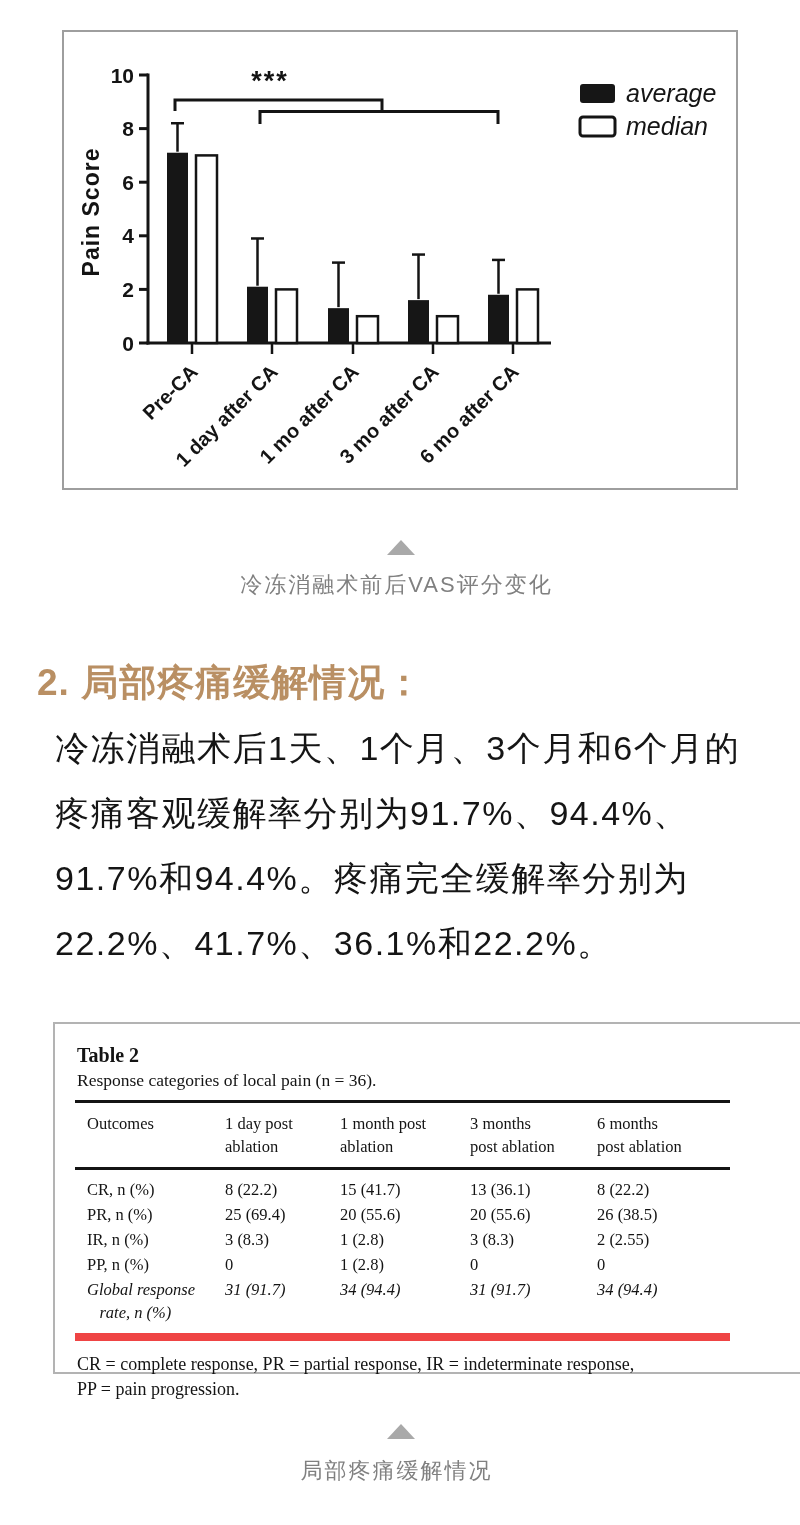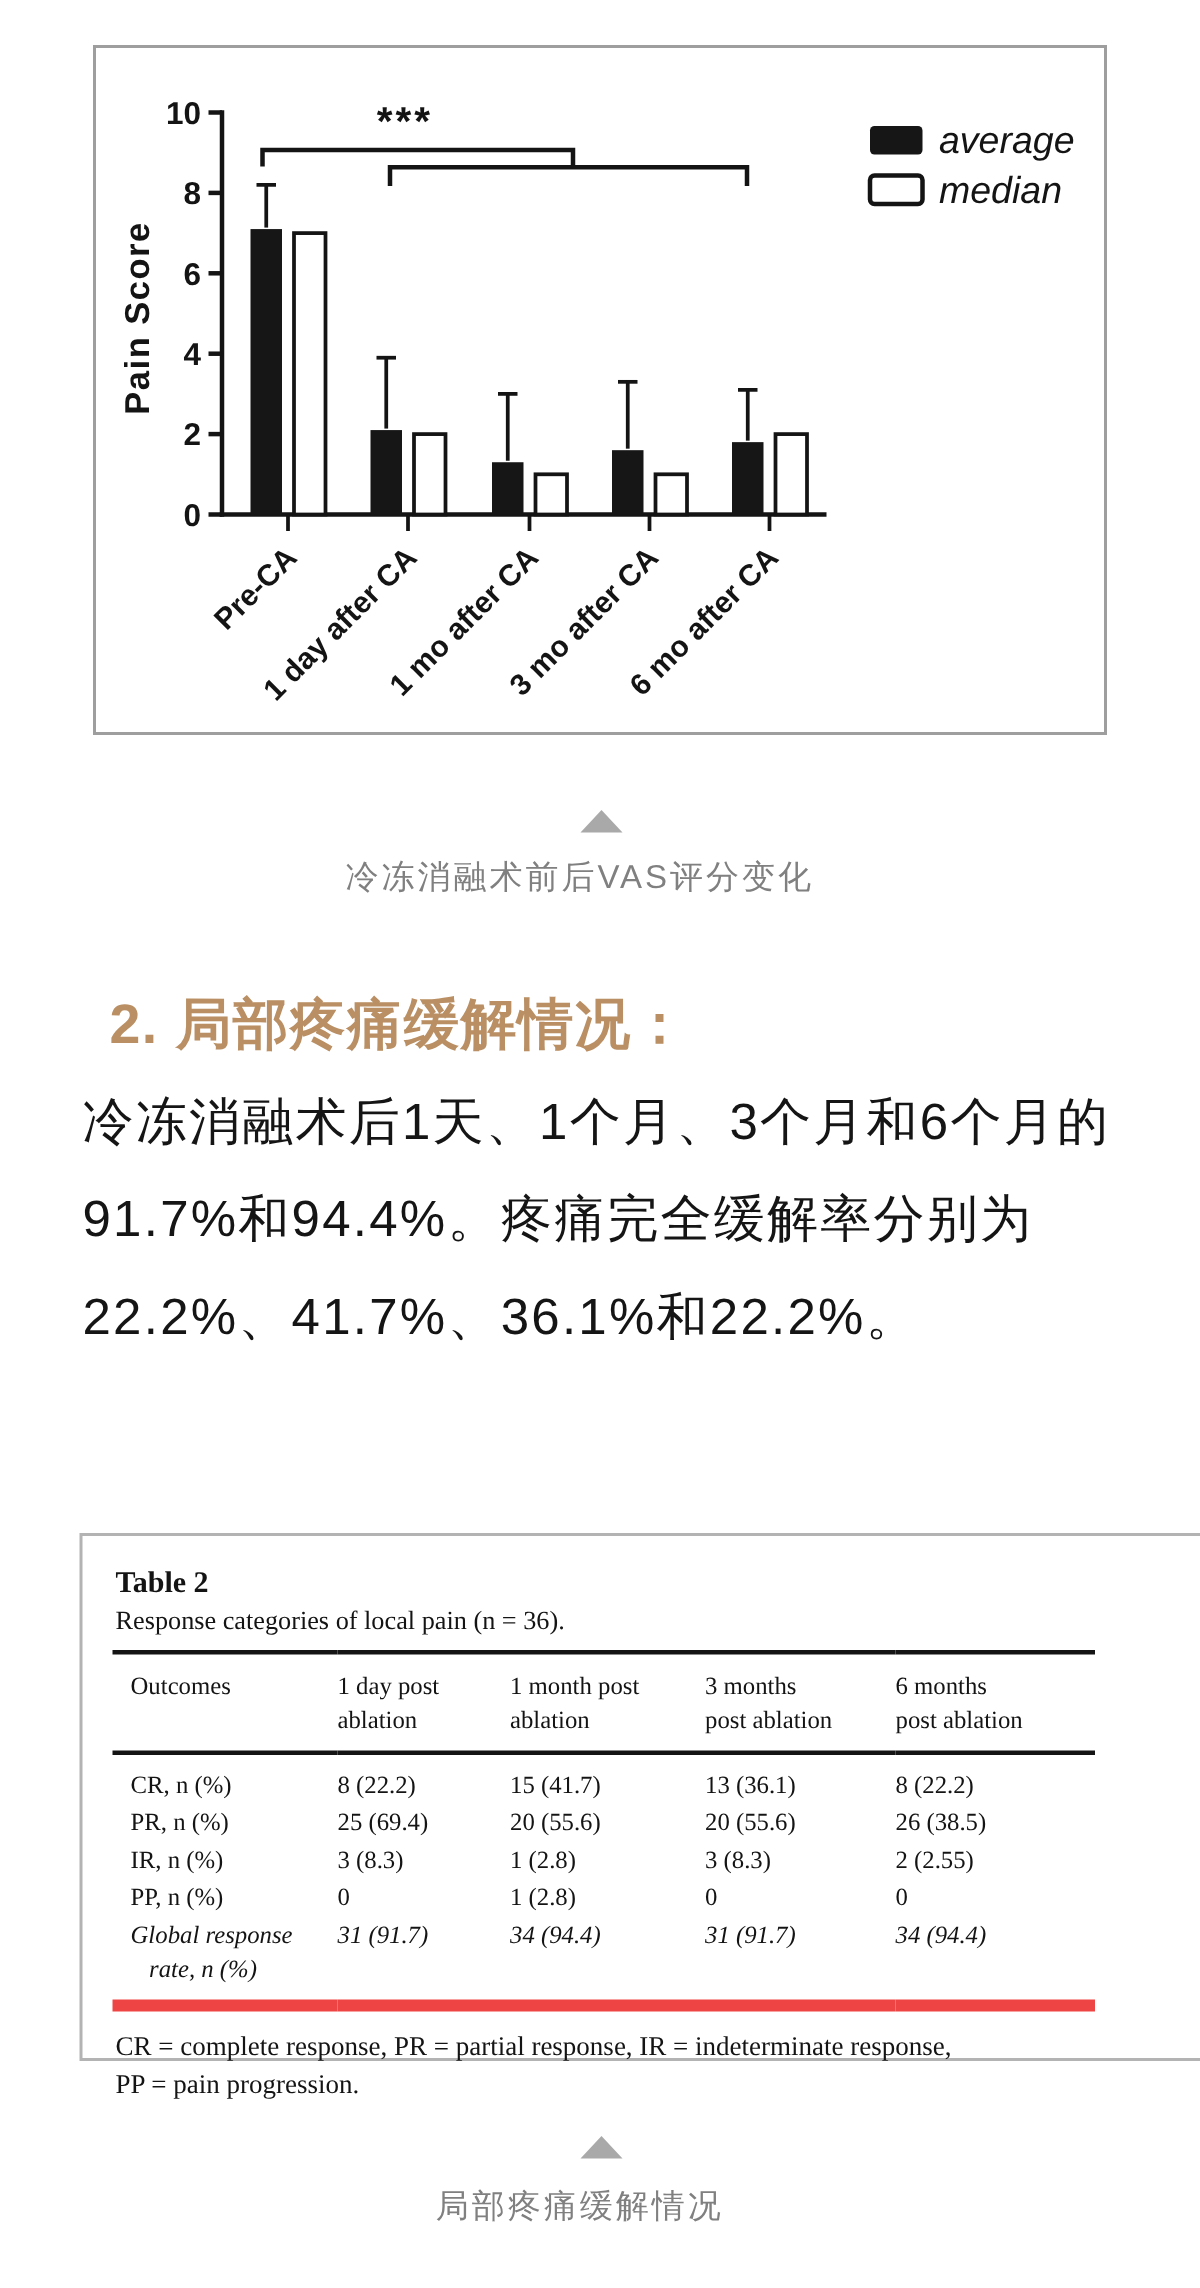--- a/index.html
+++ b/index.html
@@ -6,24 +6,24 @@
   body{width:800px;height:1525px;position:relative;font-family:"Liberation Sans",sans-serif;overflow:hidden;}
 
   .figure-panel{position:absolute;left:62px;top:30px;width:672px;height:456px;background:#fff;border:2px solid #9e9e9e;}
   .figure-panel svg{display:block;}
   .ytick{font:bold 21px "Liberation Sans",sans-serif;fill:#141414;}
   .xlabel{font:bold 20px "Liberation Sans",sans-serif;fill:#141414;}
   .ylabel{font:bold 23px "Liberation Sans",sans-serif;fill:#141414;letter-spacing:1px;}
   .legend-text{font:italic 25px "Liberation Sans",sans-serif;fill:#141414;}
   .sig{font:bold 27px "Liberation Sans",sans-serif;fill:#141414;letter-spacing:2px;}
 
-  .caption{position:absolute;left:2px;width:769px;text-align:center;color:#808080;font-size:22px;letter-spacing:2px;}
+  .caption{position:absolute;left:12px;width:769px;text-align:center;color:#808080;font-size:22px;letter-spacing:2px;}
   .tri{position:absolute;left:387px;width:0;height:0;border-left:14px solid transparent;border-right:14px solid transparent;border-bottom:15px solid #a9a9a9;}
 
-  .section-heading{position:absolute;left:73px;top:658px;font-size:37px;font-weight:bold;letter-spacing:1px;}
+  .section-heading{position:absolute;left:37px;top:658px;font-size:37px;font-weight:bold;letter-spacing:1px;}
   .body-paragraph{position:absolute;left:55px;top:716px;width:700px;font-size:34px;line-height:65px;color:#151515;letter-spacing:1.5px;}
   .body-paragraph div{white-space:nowrap;}
 
   .table-panel{position:absolute;left:53px;top:1022px;width:769px;height:352px;box-sizing:border-box;border:2px solid #b3b3b3;background:#fff;padding:16px 20px 0 20px;font-family:"Liberation Serif",serif;color:#141414;}
   .table-title{font-size:20px;font-weight:bold;margin:4px 0 3px 2px;}
   .table-subtitle{font-size:17.5px;margin:0 0 9px 2px;}
   table.data{border-collapse:collapse;width:655px;border-top:3px solid #141414;border-bottom:8px solid #ef4444;font-size:16.5px;table-layout:fixed;}
   table.data thead th{font-weight:normal;text-align:left;vertical-align:top;padding:9px 0 9px 0;border-bottom:3px solid #141414;white-space:pre-line;line-height:23px;}
   table.data thead th:first-child{padding-left:12px;}
   table.data tbody td{padding:1px 0;line-height:23px;vertical-align:top;}
@@ -91,20 +91,21 @@
       <text x="562" y="103" class="legend-text">median</text>
     </svg>
 </div>
 
 <div class="tri" style="top:540px;"></div>
 <div class="caption" style="top:570px;">冷冻消融术前后VAS评分变化</div>
 
 <div class="section-heading" style="color: rgb(185, 143, 99);">2. 局部疼痛缓解情况：</div>
 <div class="body-paragraph">
     <div>冷冻消融术后1天、1个月、3个月和6个月的</div>
+    <div>疼痛客观缓解率分别为91.7%、94.4%、</div>
     <div>91.7%和94.4%。疼痛完全缓解率分别为</div>
     <div>22.2%、41.7%、36.1%和22.2%。</div>
   </div>
 
 <div class="table-panel">
   <div class="table-title">Table 2</div>
   <div class="table-subtitle">Response categories of local pain (n = 36).</div>
   <table class="data">
     <colgroup>
         <col style="width:150px">

